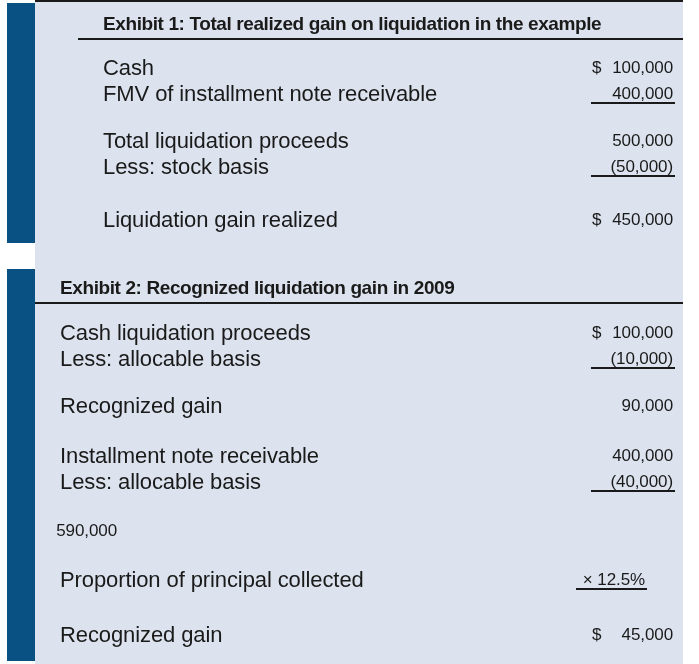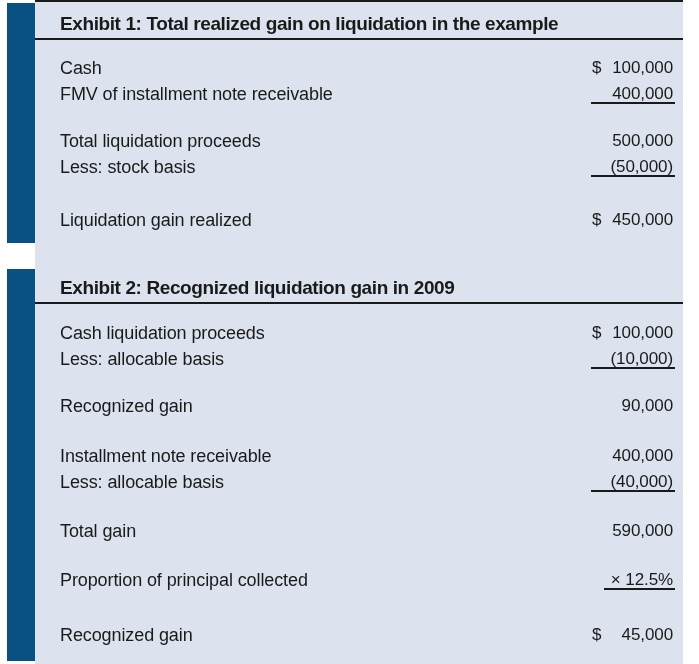--- a/index.html
+++ b/index.html
@@ -10,45 +10,45 @@
   }
   html,body{margin:0;padding:0;background:#fff;}
   .stage{
     position:relative;width:699px;height:664px;background:#fff;overflow:hidden;
     font-family:"Liberation Sans","DejaVu Sans",sans-serif;color:var(--text);
   }
   .bar{position:absolute;left:7px;width:28px;background:var(--bar);}
   #bar1{top:3px;height:240px;}
   #bar2{top:269px;height:392px;}
   .panel{position:absolute;left:35px;width:648px;background:var(--panel);box-sizing:border-box;}
-  #panel1{top:0;height:292px;border-top:2px solid var(--rule);}
+  #panel1{top:0;height:292px;border-top:2px solid var(--rule);padding-left:43px;}
   #panel2{top:266px;height:453px;}
   .titlebox{
     box-sizing:content-box;height:24px;padding:12px 0 0 25px;
     border-bottom:2px solid var(--rule);
   }
   .title{
     font-size:19px;font-weight:bold;letter-spacing:-0.4px;line-height:20px;
     white-space:nowrap;
   }
   .rows{position:relative;}
   .row{display:flex;align-items:flex-start;height:26px;}
   .label{
-    flex:1;padding-left:25px;font-size:18px;letter-spacing:-0.1px;
+    flex:1;padding-left:25px;font-size:22px;letter-spacing:-0.1px;
     line-height:18px;white-space:nowrap;
   }
   .val{
     position:relative;width:84px;margin-right:8px;height:17px;
     display:flex;justify-content:flex-end;
     font-size:17px;letter-spacing:-0.1px;line-height:18px;white-space:nowrap;
   }
   .val .amt{padding-right:2px;}
   .val .cur{position:absolute;left:1px;top:0;}
   .val.u{border-bottom:2px solid var(--rule);}
-  .val.pct{width:71px;margin-right:8px;}
+  .val.pct{width:71px;margin-right:36px;}
   
   #panel1 .group:nth-child(1){margin-top:19px;}
   #panel1 .group:nth-child(2){margin-top:21px;}
   #panel1 .group:nth-child(3){margin-top:27px;}
   #panel2 .group:nth-child(1){margin-top:20px;}
   #panel2 .group:nth-child(2){margin-top:21px;}
   #panel2 .group:nth-child(3){margin-top:24px;}
   #panel2 .group:nth-child(4){margin-top:23px;}
   #panel2 .group:nth-child(5){margin-top:23px;}
   #panel2 .group:nth-child(6){margin-top:29px;}
@@ -143,21 +143,20 @@
           </div>
           <div class="row">
             <span class="label">Less: allocable basis</span>
             <span class="val u">
               <span class="amt">(40,000)</span>
             </span>
           </div>
         </div>
         <div class="group">
           <div class="row">
-            <span class="label">Total gain</span>
             <span class="val">
               <span class="amt">590,000</span>
             </span>
           </div>
         </div>
         <div class="group">
           <div class="row">
             <span class="label">Proportion of principal collected</span>
             <span class="val u pct">
               <span class="amt">× 12.5%</span>

